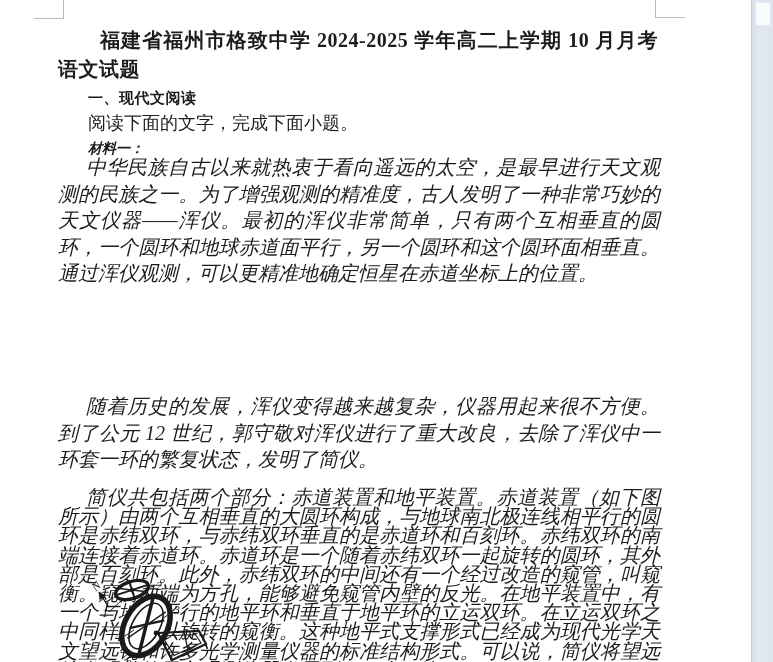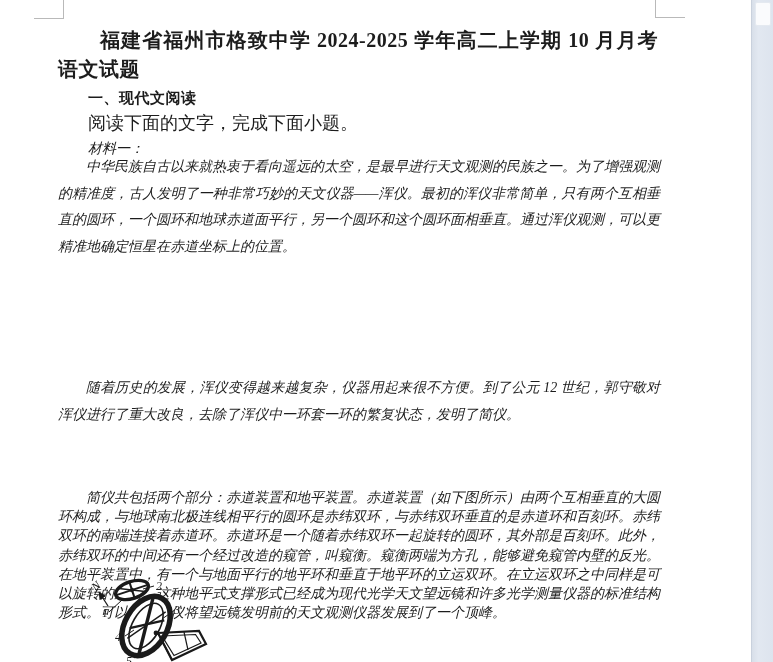--- a/index.html
+++ b/index.html
@@ -24,27 +24,27 @@
   
   .doc-title{position:absolute;left:58px;top:26px;width:600px;
     font-size:20px;line-height:29px;font-weight:bold;
     text-indent:42px;text-align:justify;word-break:break-all;letter-spacing:0.5px;}
   .sec-heading{position:absolute;left:88px;top:87px;
     font-family:"Liberation Sans","DejaVu Sans",sans-serif;
     font-size:15px;font-weight:bold;line-height:22px;letter-spacing:0.5px;}
   .instruction{position:absolute;left:88px;top:112px;
     font-size:18px;line-height:22px;}
   .material-label{position:absolute;left:88px;top:138px;
-    font-size:14px;line-height:22px;font-style:italic;}
+    font-size:14px;line-height:22px;font-style:italic;font-weight:bold;}
   .body-par{position:absolute;left:58px;width:602px;
-    font-size:14px;font-style:italic;
+    font-size:20px;font-style:italic;
     text-indent:28px;text-align:justify;word-break:break-all;}
   .lh-wide{line-height:26.6px;}
   .lh-tight{line-height:19.2px;}
-  #p1{top:154px;} #p2{top:260px;} #p3{top:375px;} #p4{top:444px;margin-top:44px;}
+  #p1{top:154px;} #p2{top:260px;} #p3{top:393px;} #p4{top:444px;margin-top:44px;}
   .figure-wrap{position:absolute;left:86px;top:574px;width:135px;height:88px;}
   .fig-label{font-family:"Liberation Serif","DejaVu Serif",serif;
     font-style:italic;font-size:12px;fill:#1a1a1a;}
 </style>
 </head>
 <body>
 
 <div class="page">
 
   <div class="crop-tl"></div>

